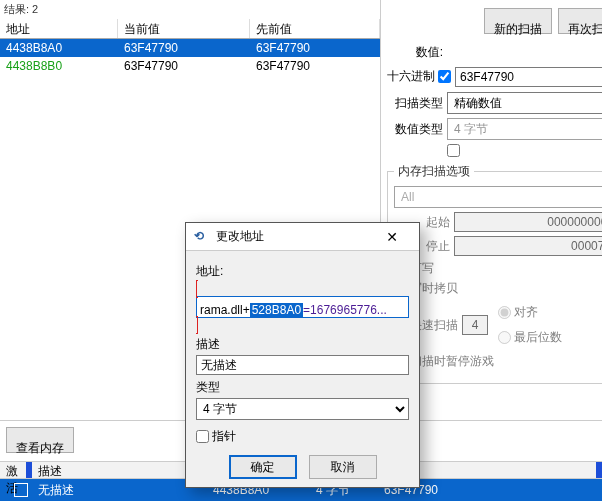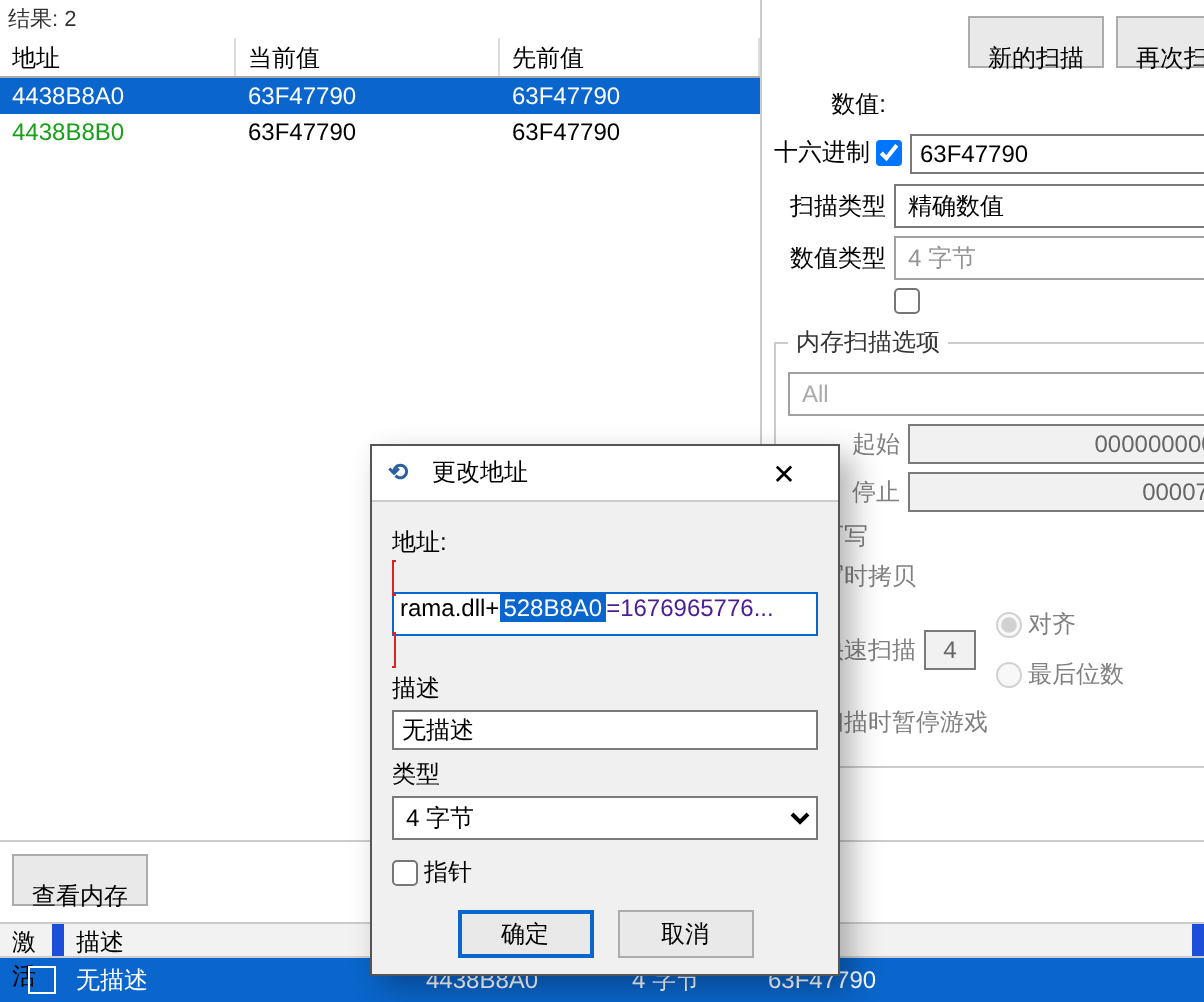--- a/index.html
+++ b/index.html
@@ -38,21 +38,21 @@
 .bottom-row{display:flex;background:#0a66cc;color:#fff;height:22px;align-items:center}
 .bottom-row>div{padding:2px 6px}
 .b-chk{width:14px;height:14px;border:1px solid #fff;margin:0 8px}
 .dialog{position:absolute;left:185px;top:222px;width:235px;background:#f0f0f0;border:1px solid #555;box-shadow:6px 6px 14px rgba(0,0,0,.3);z-index:10}
 .dlg-title{display:flex;align-items:center;height:28px;padding:0 8px;background:#fff;border-bottom:1px solid #ccc}
 .dlg-title .icon{width:16px;height:16px;margin-right:6px;color:#2a5fa0;font-weight:bold}
 .dlg-title .t{flex:1}
 .dlg-close{width:38px;height:26px;display:flex;align-items:center;justify-content:center;cursor:pointer;font-size:14px}
 .dlg-body{padding:8px 10px}
 .dlg-body .lbl{margin:4px 0 2px}
-.addr-edit{display:flex;align-items:flex-start;border:1px solid #0a66cc;height:22px;background:#fff;padding:0 3px;overflow:hidden;white-space:nowrap}
+.addr-edit{display:flex;align-items:flex-end;border:1px solid #0a66cc;height:22px;background:#fff;padding:0 3px;overflow:hidden;white-space:nowrap}
 .addr-edit .sel{background:#0a66cc;color:#fff;padding:0 2px}
 .addr-edit .after{color:#4c1d95}
 .hl-red{border:1px solid #d22;padding:1px}
 .dlg-in{width:100%;height:22px}
 .dlg-btns{display:flex;gap:12px;justify-content:center;margin-top:10px}
 .okbtn{border:2px solid #0a66cc;background:#e9e9e9;width:68px;height:24px;cursor:pointer}
 .cancelbtn{border:1px solid #acacac;background:#e9e9e9;width:68px;height:24px;cursor:pointer}
 </style>
 </head>
 <body>

